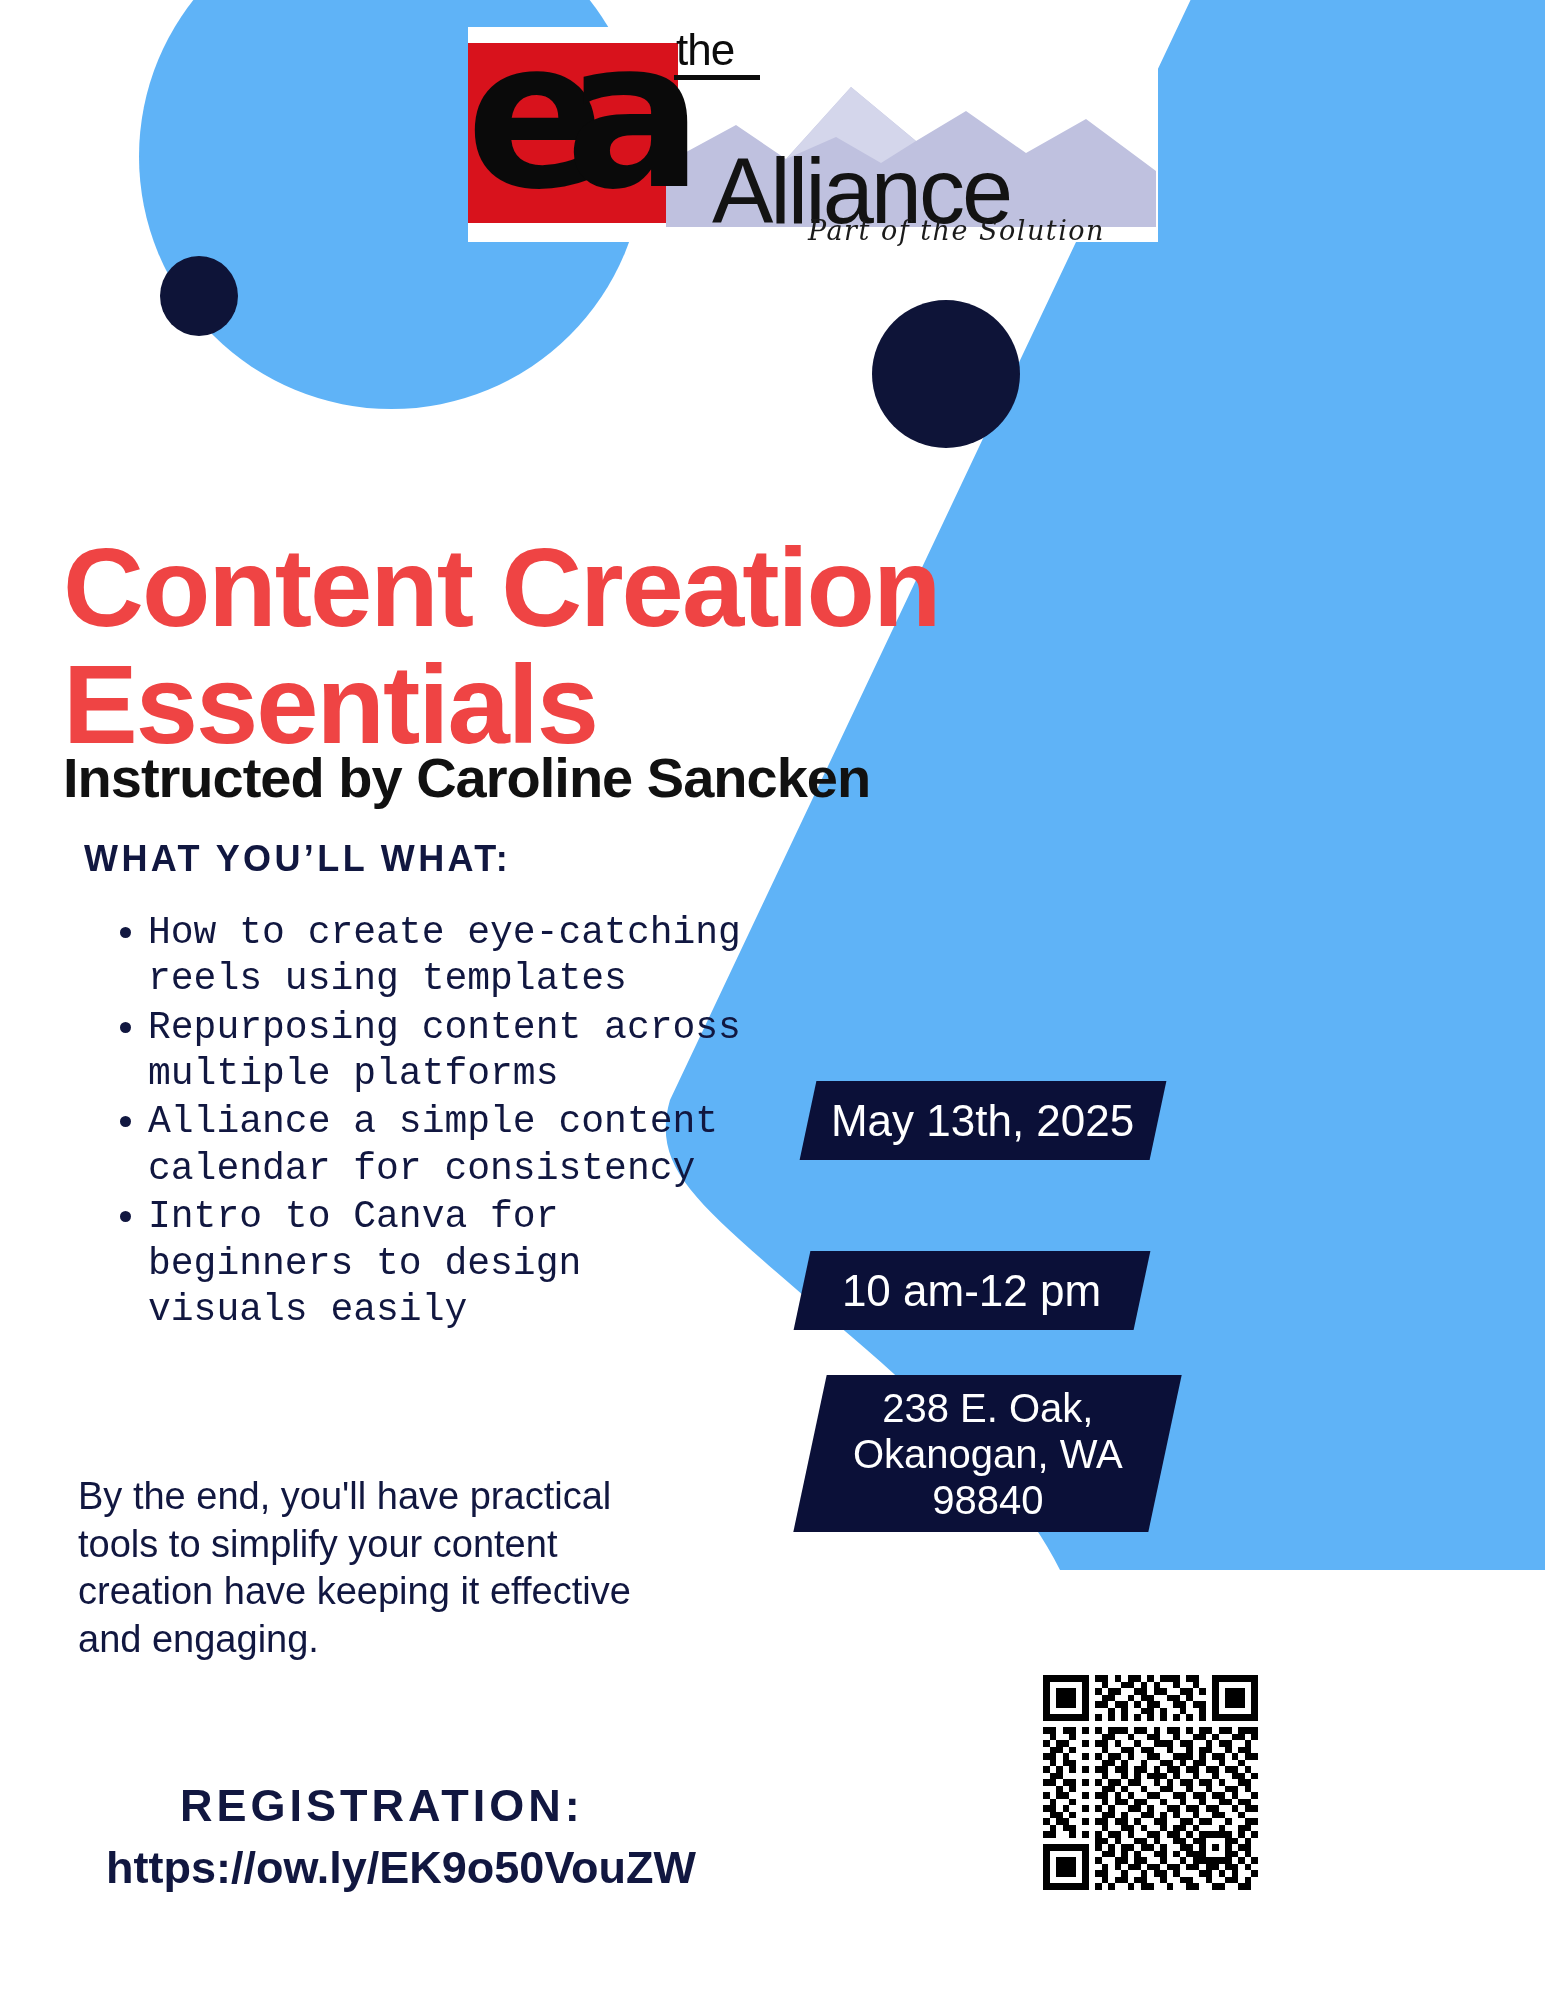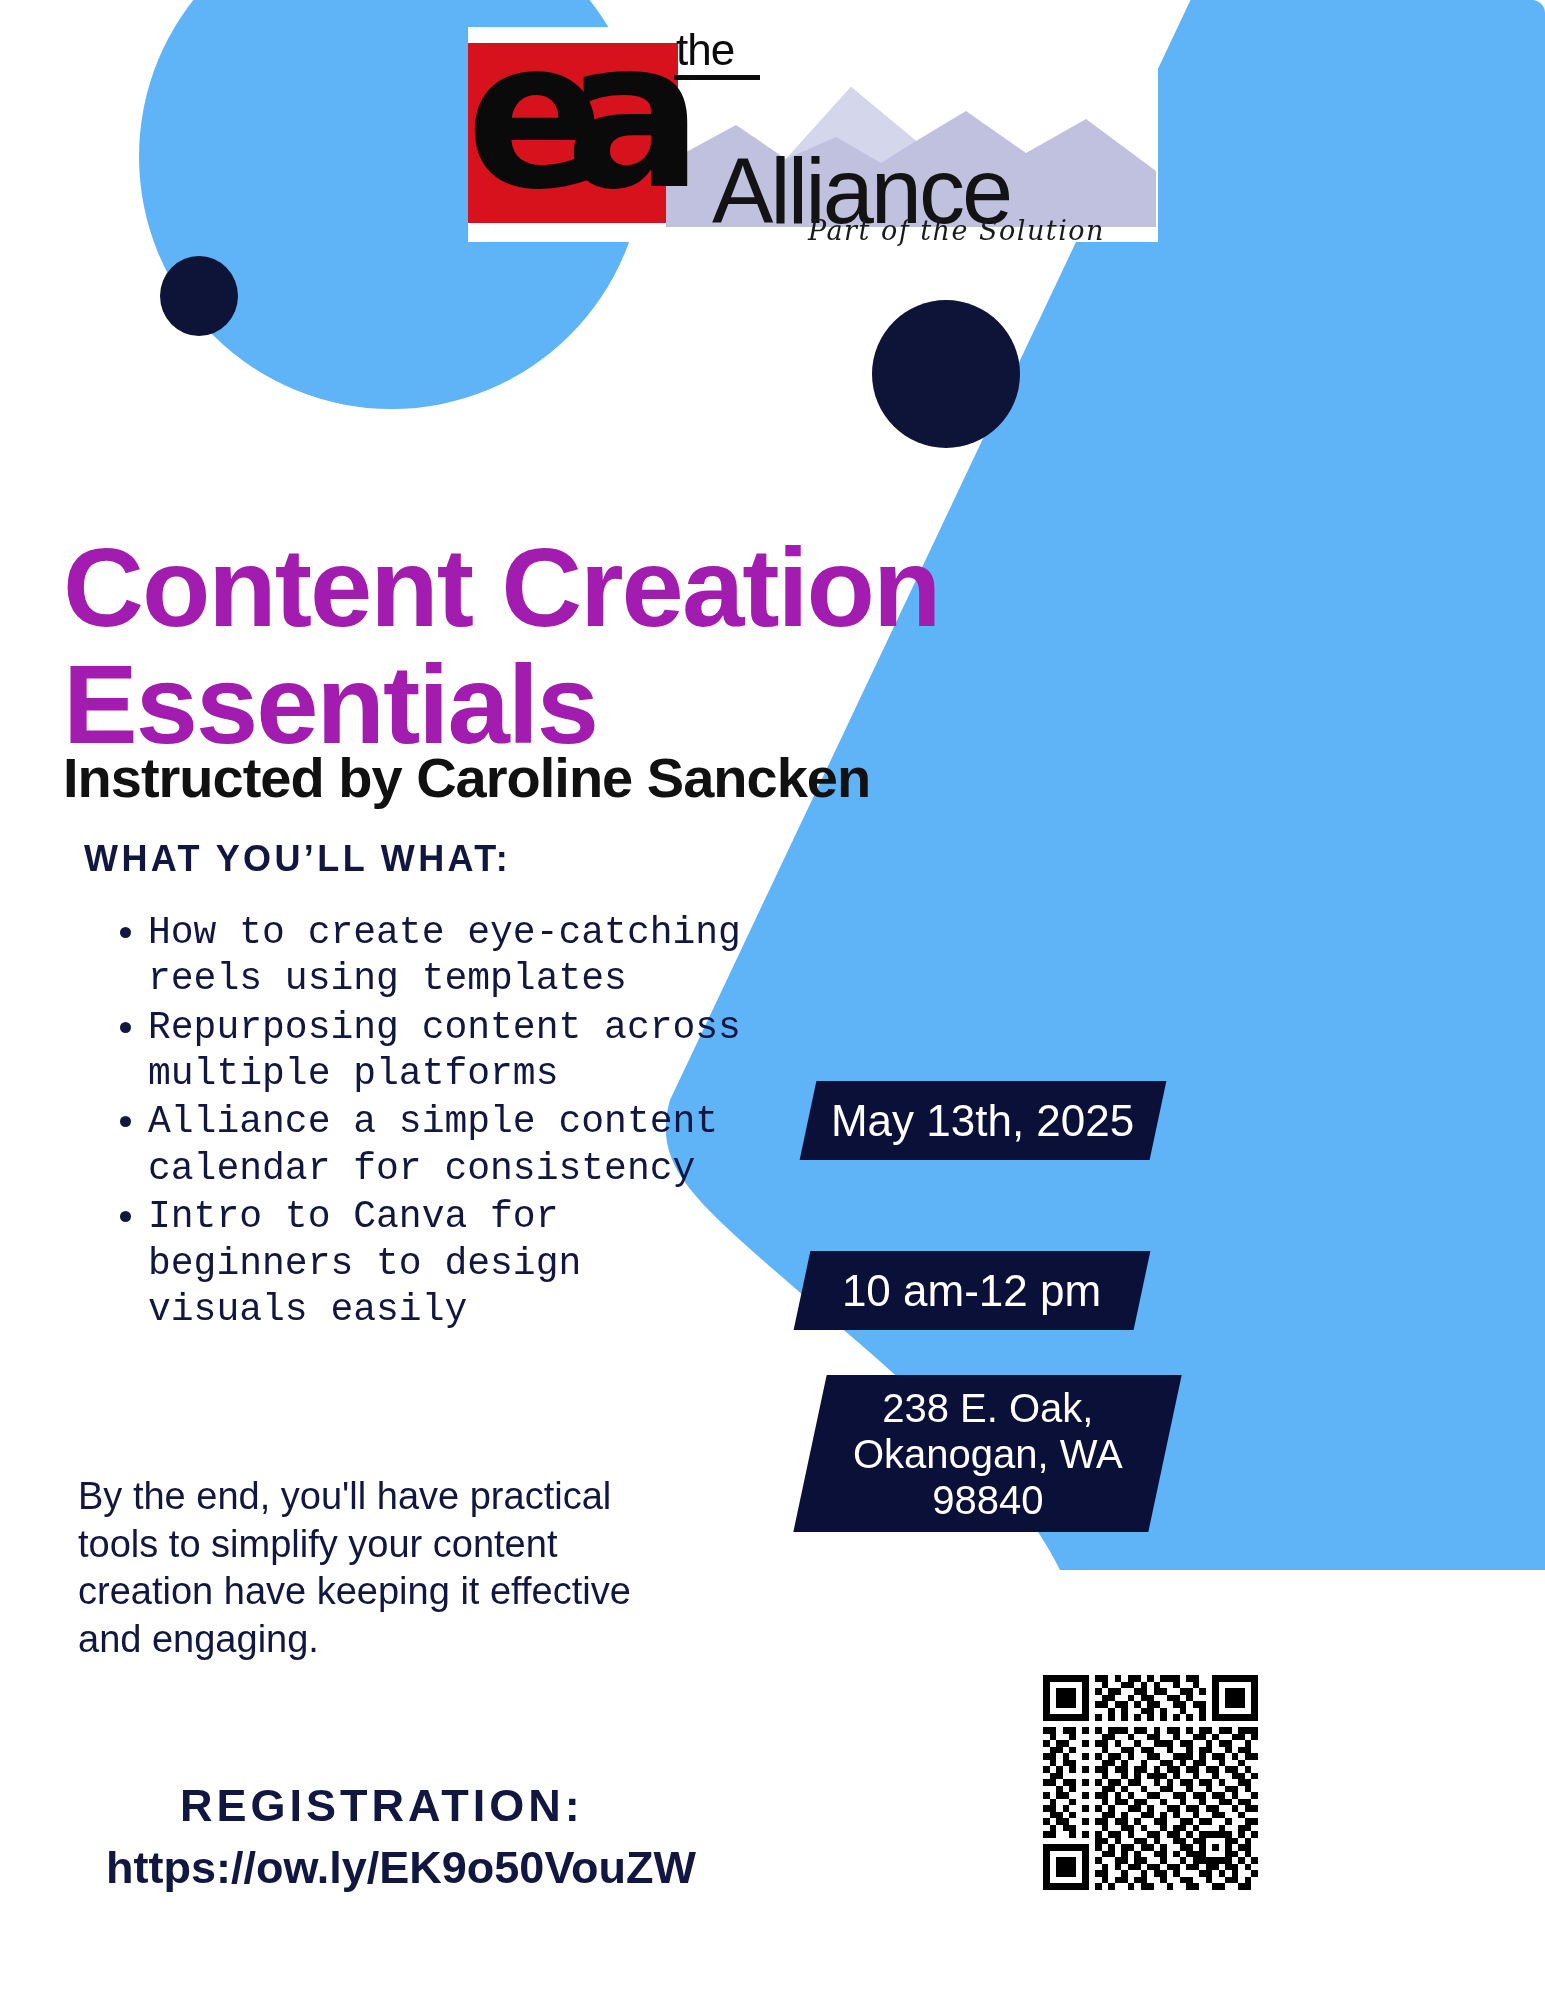--- a/index.html
+++ b/index.html
@@ -3,21 +3,21 @@
 <meta charset="utf-8">
 <style>
   html, body { margin:0; padding:0; }
   body {
     width:1545px; height:2000px;
     background:#ffffff;
     font-family:"Liberation Sans", sans-serif;
     overflow:hidden;
     position:relative;
   }
-  #poster { position:absolute; inset:0; overflow:hidden;border-radius:13px; }
+  #poster { position:absolute; inset:0; overflow:hidden; }
 
   
   .bg-layer { position:absolute; inset:0; z-index:0; }
   .blue-circle-tl {
     position:absolute;
     left:139px; top:-96px;
     width:505px; height:505px;
     border-radius:50%;
     background:#5FB3F7;
   }
@@ -103,21 +103,21 @@
   
   .headline {
     position:absolute;
     left:63px; top:455px;
     width:900px;
     z-index:5;
     font-family:"Liberation Sans", sans-serif;
     font-weight:700;
     font-size:112px;
     line-height:1.04;
-    color:#a21caf;
+    color:#ef4444;
     letter-spacing:-2px;
   }
   .instructor {
     position:absolute;
     left:63px; top:745px;
     z-index:5;
     font-family:"Liberation Sans", sans-serif;
     font-weight:700;
     font-size:56px;
     color:#111111;

